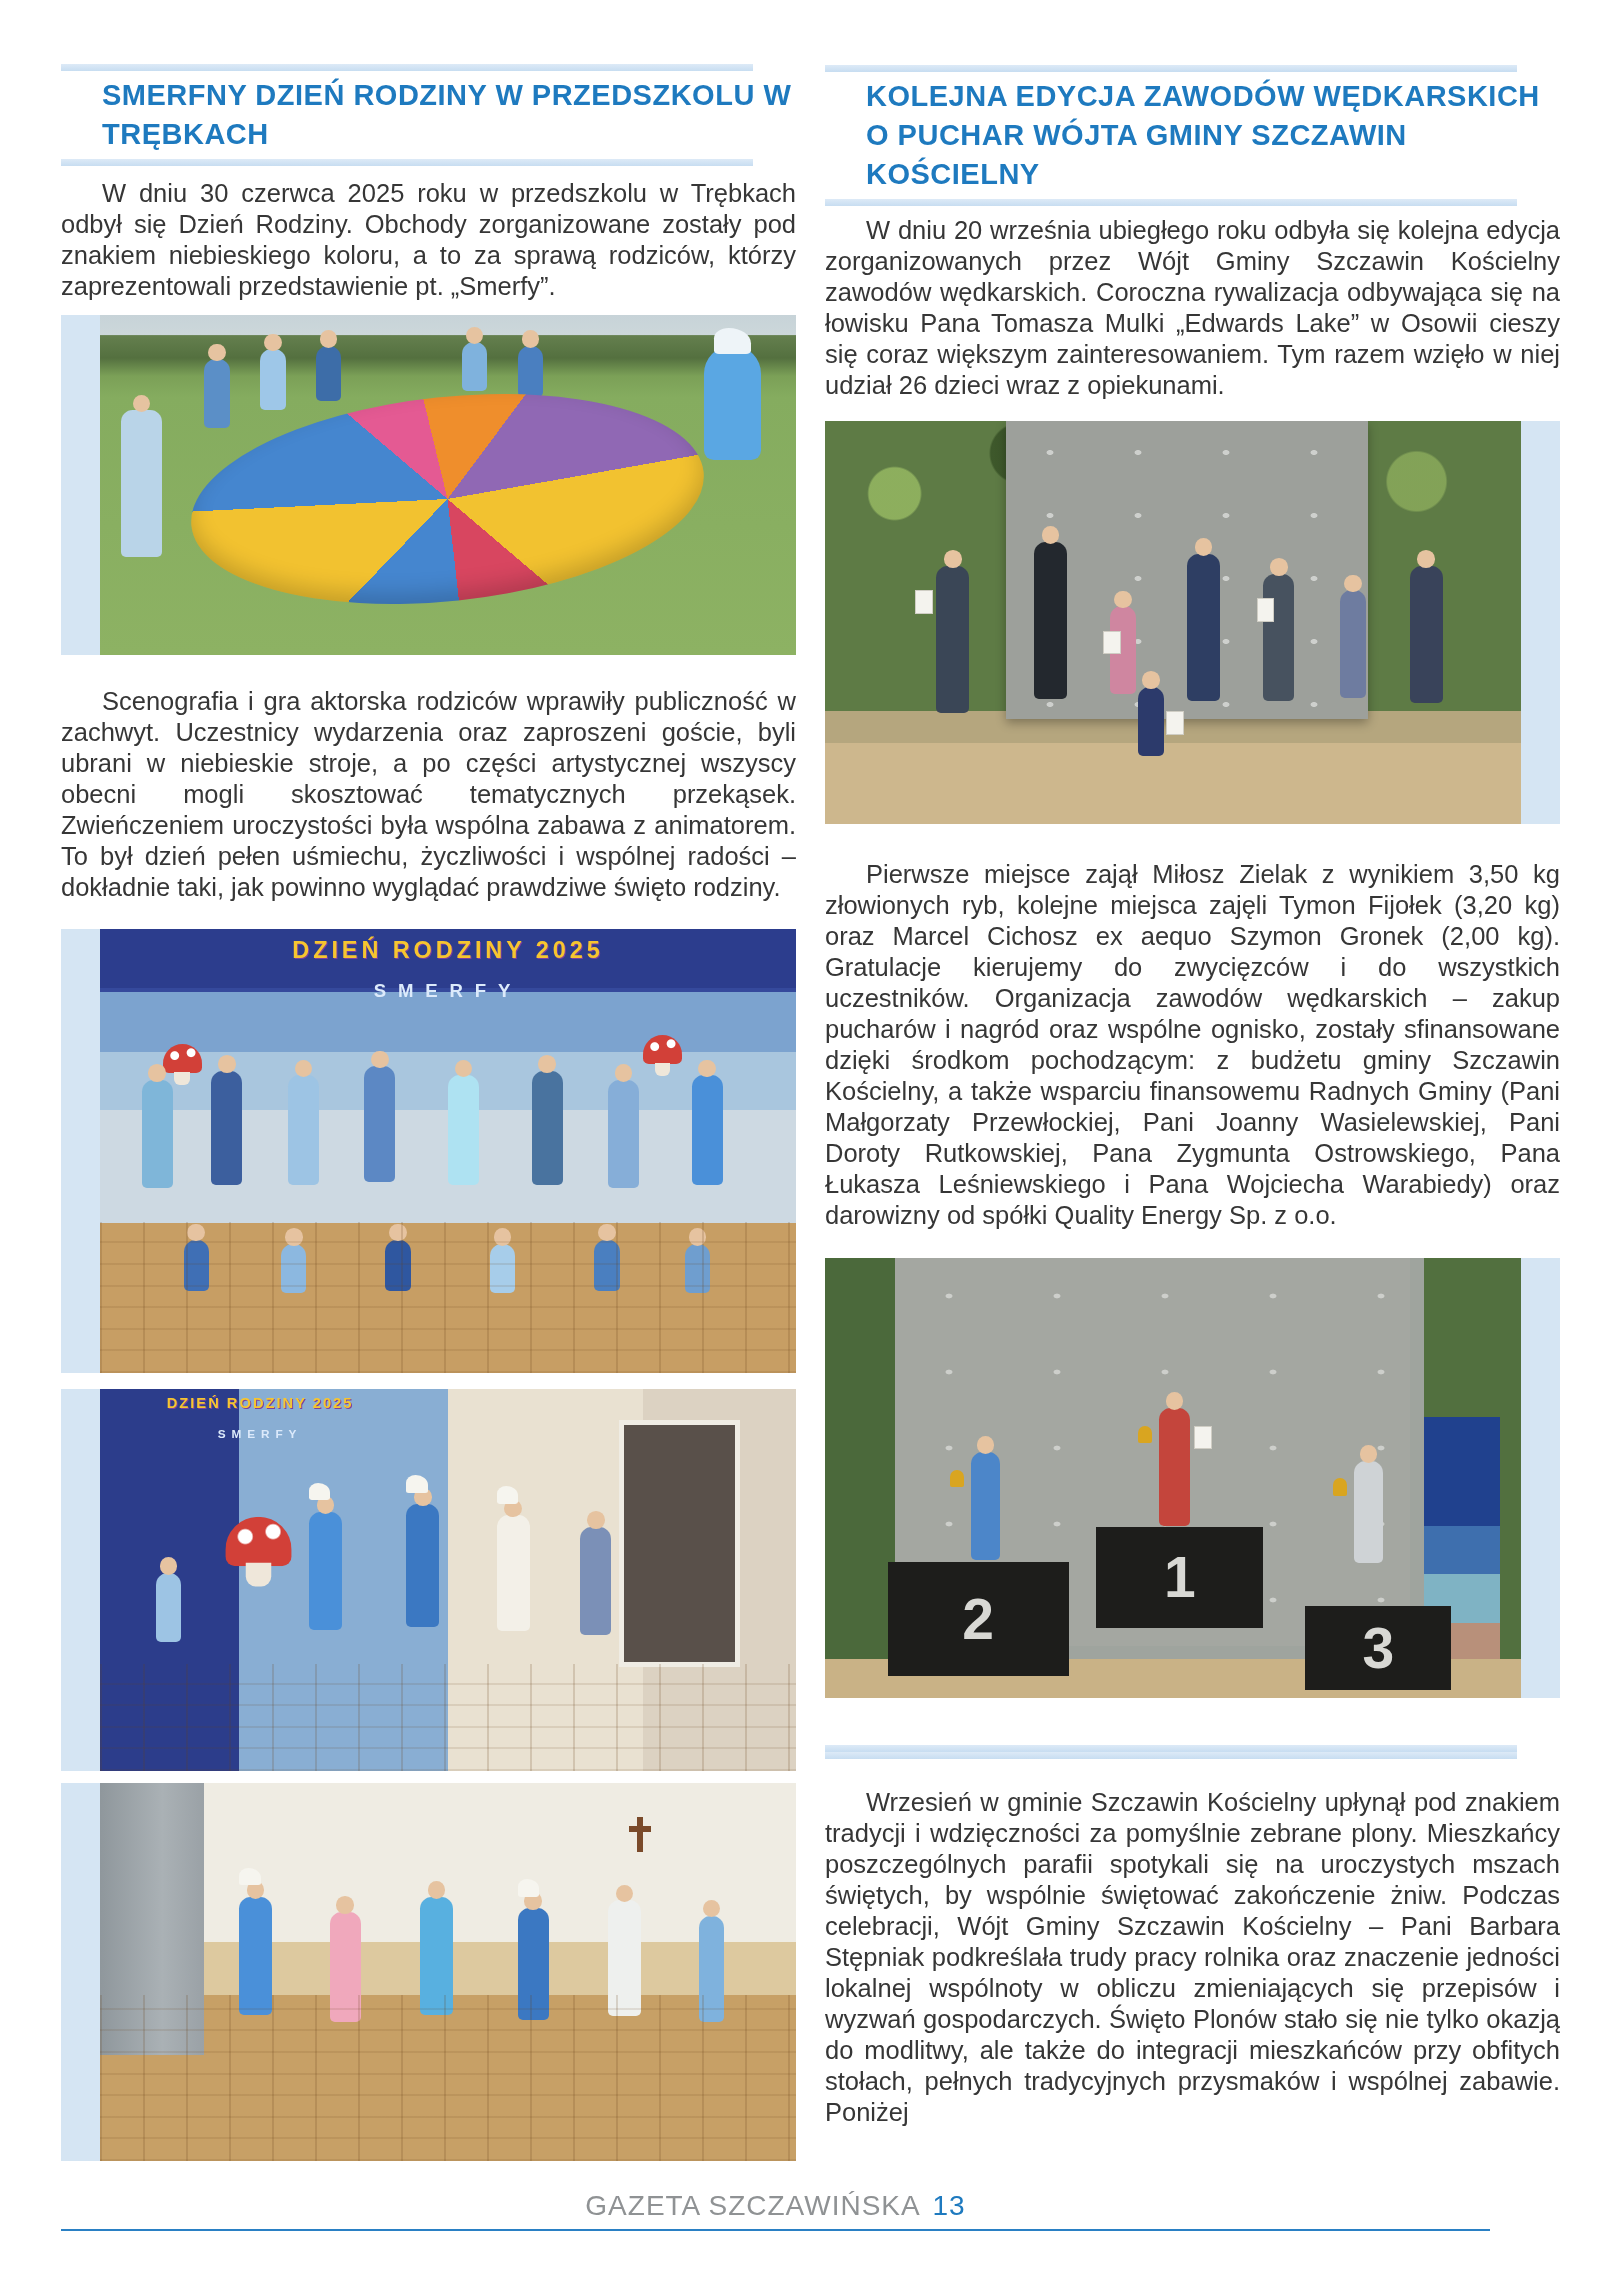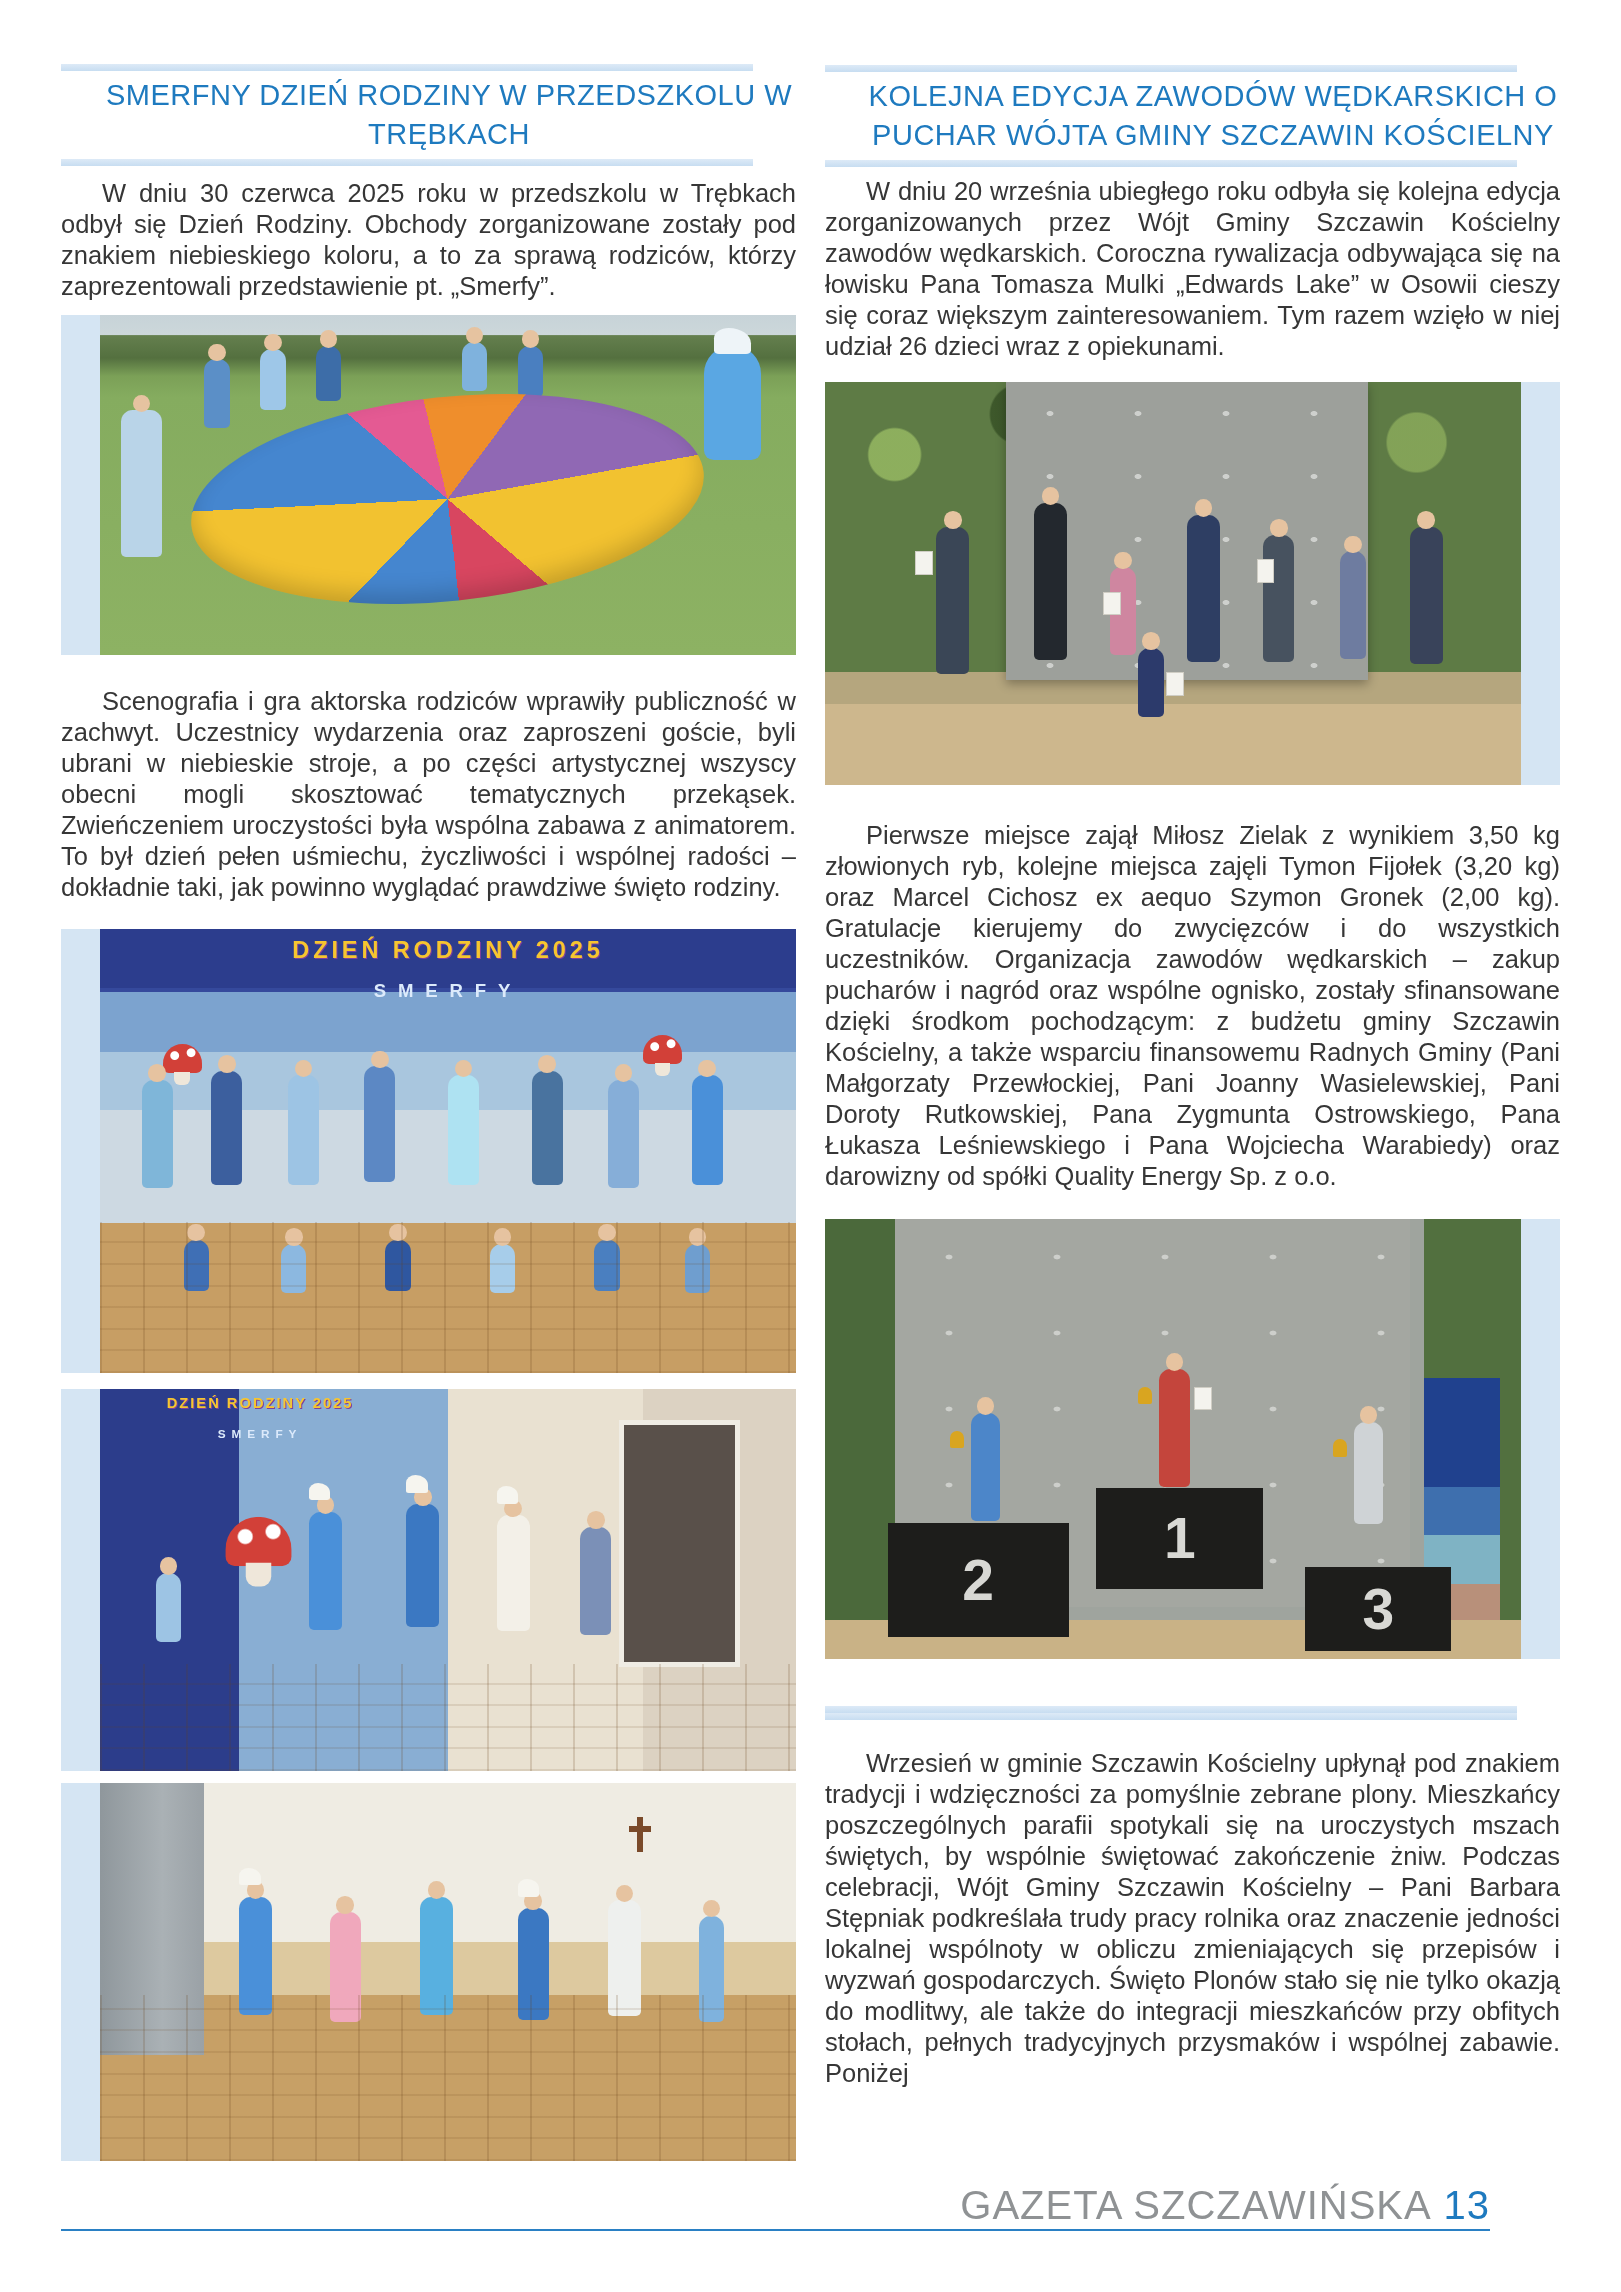--- a/index.html
+++ b/index.html
@@ -3,22 +3,22 @@
 <meta charset="utf-8">
 <style>
   html,body{margin:0;padding:0;background:#ffffff;}
   .page{position:relative;width:1621px;height:2293px;background:#ffffff;overflow:hidden;
         font-family:"Liberation Sans",sans-serif;color:#363636;}
   .col{position:absolute;top:0;}
   .col-left{left:61px;width:735px;padding-top:64px;}
   .col-right{left:825px;width:735px;padding-top:65px;}
 
   .rule{height:6.9px;width:692px;background:linear-gradient(180deg,#ddeaf7,#c7ddf1);}
-  .headline{margin:0;padding:4.9px 0 4.9px 41px;font-size:29px;line-height:39px;font-weight:normal;
-            color:#1e7abf;letter-spacing:0.5px;text-align:center;}
+  .headline{margin:0;padding:4.9px 0 4.9px 41px;font-size:29px;line-height:39px;font-weight:bold;
+            color:#1e7abf;letter-spacing:0.5px;}
   .body{margin:0;text-align:justify;text-indent:41px;font-size:25.5px;line-height:31px;color:#363636;}
 
   figure{margin:0;display:flex;}
   .strip{width:39px;background:#d5e5f3;flex:0 0 39px;}
   .photo{position:relative;flex:1;overflow:hidden;}
 
   
   .fig{position:absolute;width:25.5px;border-radius:11.8px 11.8px 4.9px 4.9px;background:var(--c,#6f9ecf);}
   .fig::before{content:"";position:absolute;top:-15.7px;left:50%;margin-left:-8.8px;width:17.6px;height:17.6px;
                border-radius:50%;background:#e6c3a0;}
@@ -92,22 +92,22 @@
              background-size:108px 76px;}
   .rollup{position:absolute;right:3%;top:36%;width:11%;height:55%;
           background:linear-gradient(180deg,#20418e 0 45%,#3e6fae 45% 65%,#7fb3c4 65% 85%,#b8907a 85% 100%);}
   .podium{position:absolute;background:#1d1d1b;color:#d8d8d4;font-weight:bold;font-size:57px;
           display:flex;align-items:center;justify-content:center;}
   .pod-2{left:9%;bottom:5%;width:26%;height:26%;}
   .pod-1{left:39%;bottom:16%;width:24%;height:23%;}
   .pod-3{right:10%;bottom:2%;width:21%;height:19%;}
 
   
-  .footer{position:absolute;left:61px;top:2188px;width:1429px;text-align:right;
-          font-size:40px;line-height:35px;letter-spacing:1px;color:#8f9294;
+  .footer{position:absolute;left:61px;top:2188px;width:1429px;text-align:center;
+          font-size:28px;line-height:35px;letter-spacing:1px;color:#8f9294;
           padding-bottom:5.9px;border-bottom:2.9px solid #2a80c4;}
   .footer .num{color:#1e7abf;margin-left:11.8px;}
 </style>
 </head>
 <body>
 
 <div class="page">
 
   <div class="col col-left">
     <section>

